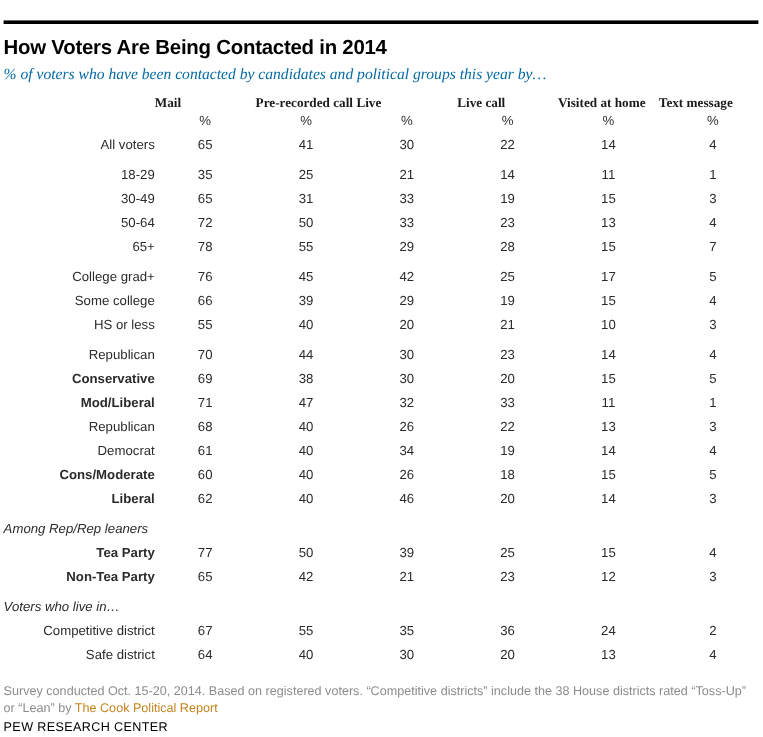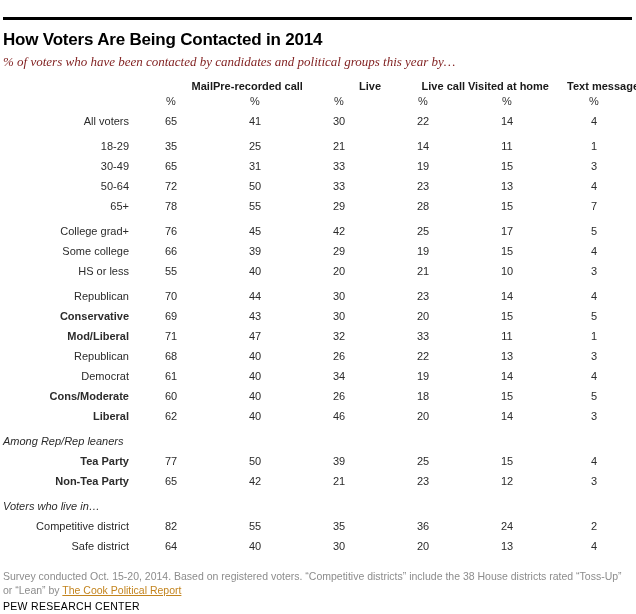--- a/index.html
+++ b/index.html
@@ -11,48 +11,48 @@
     box-sizing:border-box;
   }
   .container { padding:15px 4px 0 3px;border-radius:13px; }
   .top-rule { height:3px; background:#000; margin-top:2px; }
   .title {
     font-size:17px; font-weight:bold; color:#000;
     margin:10px 0 4px 0; letter-spacing:-0.2px;
   }
   .subtitle {
     font-family:"Liberation Serif", serif; font-style:italic;
-    color:#7f1d1d; font-size:13px; margin:0 0 6px 0;
+    color:#0369a1; font-size:13px; margin:0 0 6px 0;
   }
   table { width:100%; border-collapse:collapse; table-layout:fixed; }
   col.c-label { width:126px; }
   col.c-data  { width:84px; }
   col.c-last  { width:90px; }
   th.col-head {
     font-size:11px; font-weight:bold; color:#1a1a1a;
-    text-align:right; white-space:nowrap; overflow:visible;
-    height:17px; vertical-align:bottom; padding:0; line-height:13px;
+    text-align:left; white-space:nowrap; overflow:visible;
+    height:17px; vertical-align:bottom; padding:0; line-height:13px;font-family:Liberation Serif, serif;
   }
   th.pct {
     font-size:11px; font-weight:normal; color:#333;
     text-align:center; height:16px; padding:0 0 2px 0; vertical-align:middle;
   }
   td { padding:0; font-size:11px; line-height:20px; height:20px; }
   td.row-label { text-align:right; color:#2b2b2b; white-space:nowrap; }
   td.row-label.indent { padding-left:6px;font-weight:bold; }
   td.val { text-align:center; color:#2b2b2b; }
   tr.spacer td { height:5px; line-height:5px; font-size:1px; }
   td.section-label {
     font-style:italic; color:#2b2b2b; font-size:11px; white-space:nowrap;
   }
   .footnote {
     margin-top:13px; font-size:10.5px; line-height:14px; color:#8c8c8c;
     max-width:632px;
   }
-  .footnote a { color:#c3841e; text-decoration:underline; cursor:pointer;text-align:right; }
+  .footnote a { color:#c3841e; cursor:pointer;text-align:right; }
   .source {
     margin-top:3px; font-size:10.5px; font-weight:normal; color:#000;
     letter-spacing:0.3px;
   }
   .bottom-rule { height:2px; background:#000; margin-top:8px; }
 </style>
 </head>
 <body>
 
 <div class="container">
@@ -178,21 +178,21 @@
           <td class="val">70</td>
           <td class="val">44</td>
           <td class="val">30</td>
           <td class="val">23</td>
           <td class="val">14</td>
           <td class="val">4</td>
         </tr>
         <tr>
           <td class="row-label indent">Conservative</td>
           <td class="val">69</td>
-          <td class="val">43</td>
+          <td class="val">38</td>
           <td class="val">30</td>
           <td class="val">20</td>
           <td class="val">15</td>
           <td class="val">5</td>
         </tr>
         <tr>
           <td class="row-label indent">Mod/Liberal</td>
           <td class="val">71</td>
           <td class="val">47</td>
           <td class="val">32</td>
@@ -261,21 +261,21 @@
           <td class="val">3</td>
         </tr>
         <tr class="spacer">
           <td colspan="7"></td>
         </tr>
         <tr>
           <td colspan="7" class="section-label">Voters who live in…</td>
         </tr>
         <tr>
           <td class="row-label">Competitive district</td>
-          <td class="val">82</td>
+          <td class="val">67</td>
           <td class="val">55</td>
           <td class="val">35</td>
           <td class="val">36</td>
           <td class="val">24</td>
           <td class="val">2</td>
         </tr>
         <tr>
           <td class="row-label">Safe district</td>
           <td class="val">64</td>
           <td class="val">40</td>

